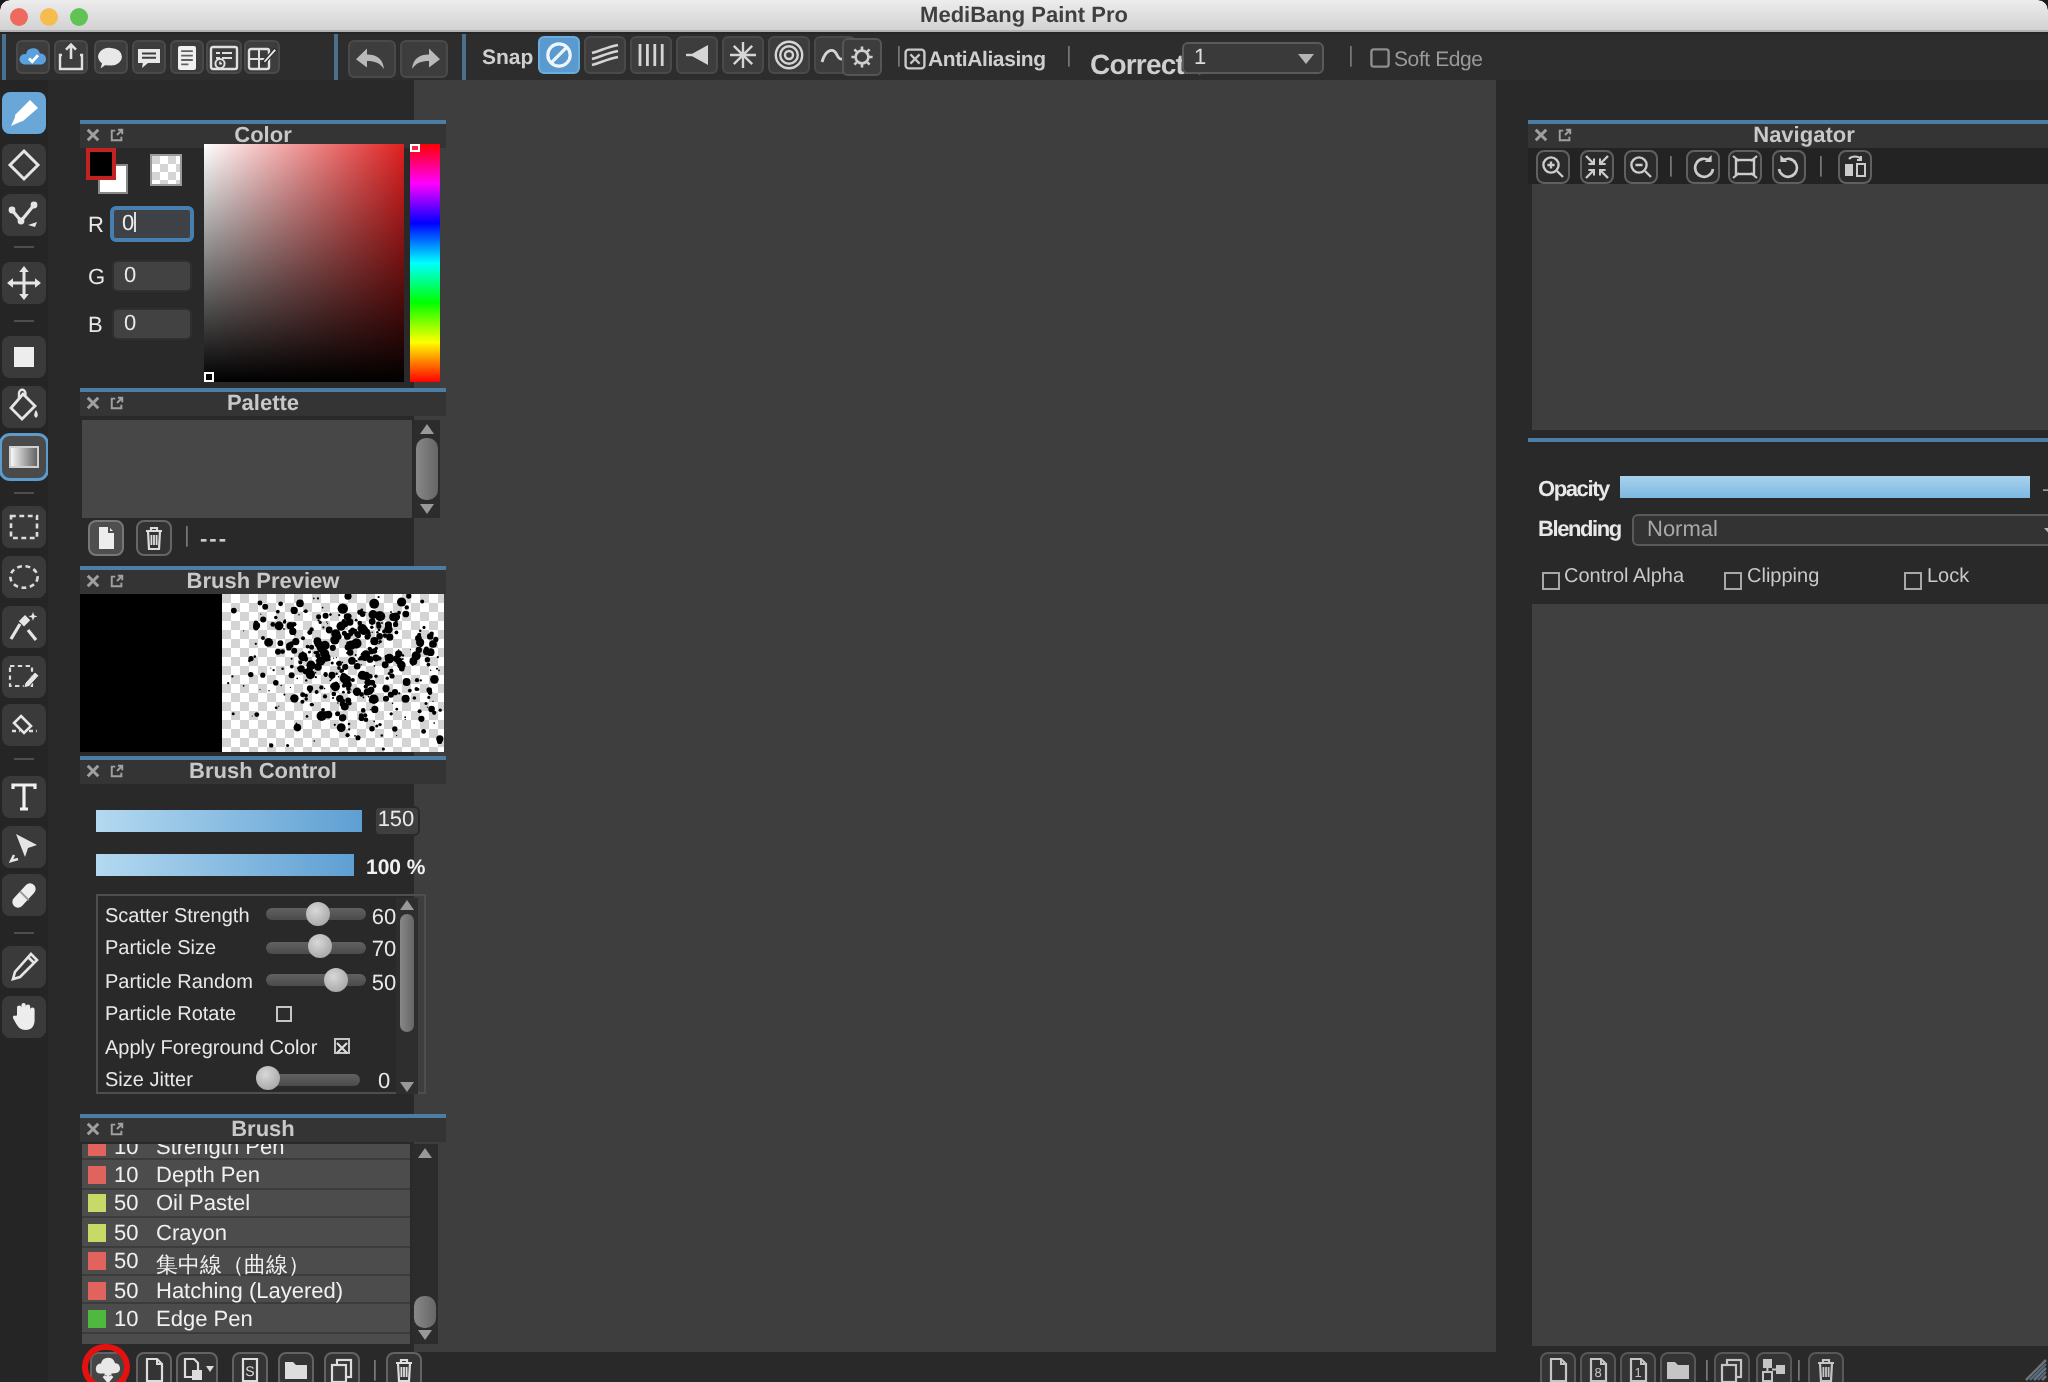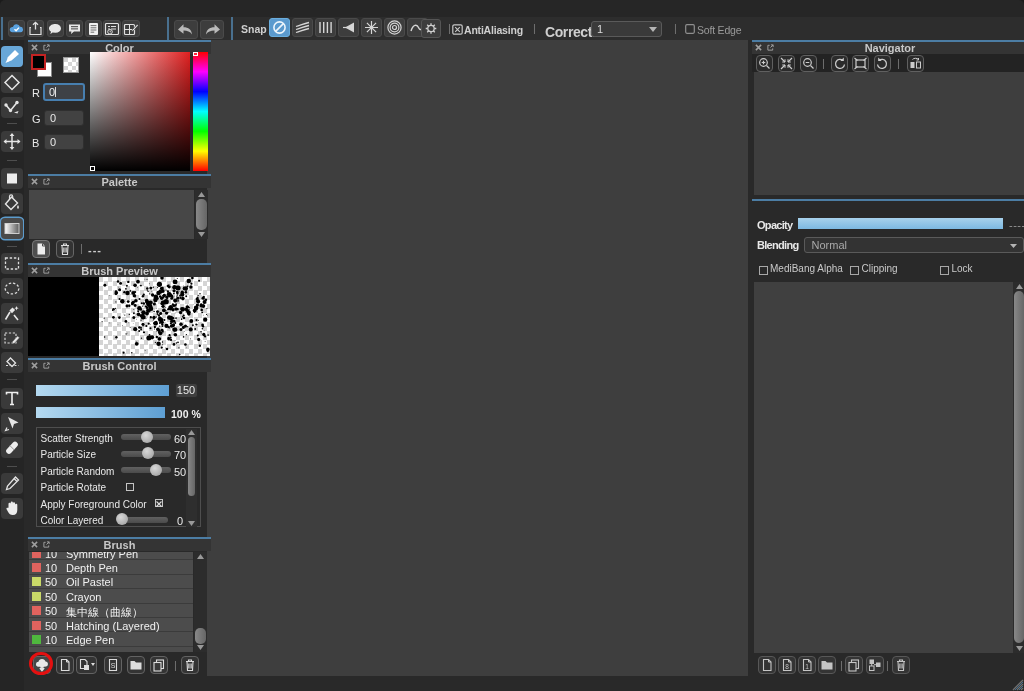--- a/index.html
+++ b/index.html
@@ -19,21 +19,21 @@
 .gsep { position:absolute; color:#777; font-size:11px; top:5px; }
 
 #strip { position:absolute; left:0; top:40px; width:24px; height:651px; background:#252525; }
 .tool { position:absolute; left:1px; width:22px; height:21px; background:#3a3a3a; border-radius:4px; }
 .tool.sel { background:#68a7d8; }
 .tool.sel2 { background:#4a4a4a; box-shadow:0 0 0 1.5px #5c9bcc; }
 .ssep { position:absolute; left:7px; width:10px; height:1px; background:#4e4e4e; }
 
 #ldock { position:absolute; left:24px; top:40px; width:183px; height:651px; background:#292929; }
 #rdock { position:absolute; left:748px; top:40px; width:276px; height:651px; background:#292929; }
-.panel { position:absolute; left:4px; width:100%; }
+.panel { position:absolute; left:16px; width:100%;margin-top:20px; }
 .ptop { position:absolute; left:0; top:0; width:100%; height:2px; background:#4d7fa0; background:#4c7da4; }
 .phead { position:absolute; left:0; top:2px; width:100%; height:12px; background:#343434; }
 .ptitle { position:absolute; width:100%; text-align:center; top:0; font-size:11px; font-weight:700; color:#c8c8c8; line-height:12px; }
 .pclose { position:absolute; left:3px; top:2px; width:7px; height:7px; opacity:.8; }
 .ppop { position:absolute; left:15px; top:2px; width:7px; height:7px; opacity:.8; }
 
 .sb { position:absolute; background:#2c2c2c; }
 .sbthumb { position:absolute; left:1px; right:1px; background:linear-gradient(90deg,#888,#666); border-radius:5px; }
 .sbarr { position:absolute; left:3px; }
 
@@ -49,20 +49,26 @@
 .bnum { position:absolute; left:16px; top:1.5px; }
 .bname { position:absolute; left:37px; top:1.5px; }
 .bfbtn { position:absolute; width:18px; height:18px; background:#343434; border:1px solid #636363; border-radius:4px; }
 .cb { position:absolute; width:9px; height:9px; border:1px solid #a8a8a8; background:transparent; }
 .navbtn { position:absolute; width:17px; height:17px; background:#2b2b2b; border:1px solid #606060; border-radius:4px; }
 </style>
 </head>
 <body>
 <div id="win">
 
+  <div id="titlebar">
+    <div class="tl" style="left:5px;background:#ee6a5f;"></div>
+    <div class="tl" style="left:20px;background:#f5bd4f;"></div>
+    <div class="tl" style="left:35px;background:#61c354;"></div>
+    <div id="title">MediBang Paint Pro</div>
+  </div>
 
   <div id="toolbar">
     <div class="tsep" style="left:1px;"></div>
     <div class="tsep" style="left:167px;"></div>
     <div class="tsep" style="left:231px;"></div>
 
     <div class="tbtn" style="left:8px;width:17px;">
       <svg width="15" height="14" viewBox="0 0 15 14" style="position:absolute;left:0px;top:1px;">
         <path d="M3.6 10.2 a2.6 2.6 0 1 1 .4-5.1 a3.6 3.6 0 0 1 7-0.3 a2.5 2.5 0 0 1 .6 5.4z" fill="#5aa1de"></path>
         <path d="M5.5 7.2 l1.6 1.6 l2.9-3.2" stroke="#fff" stroke-width="1.4" fill="none"></path>
@@ -876,21 +882,21 @@
           </div>
         <div class="row bval" style="top:38px;">50</div>
         <div class="row" style="left:4px;top:54.5px;">Particle Rotate</div>
         <div class="abs" style="left:89px;top:55px;width:8px;height:8px;border:1.5px solid #c5c5c5;background:#2c2c2c;"></div>
         <div class="row" style="left:4px;top:71px;text-align:center;">Apply Foreground Color</div>
         <div class="abs" style="left:118px;top:71.5px;width:8px;height:8px;border:1.5px solid #c5c5c5;background:#2c2c2c;">
           <svg width="8" height="8" viewBox="0 0 8 8" style="position:absolute;left:-.5px;top:-.5px;">
               <path d="M1.5 1.5 l5 5 M6.5 1.5 l-5 5" stroke="#ddd" stroke-width="1.1"></path>
             </svg>
         </div>
-        <div class="row" style="left:4px;top:87.5px;">Color Layered</div>
+        <div class="row" style="left:4px;top:87.5px;">Size Jitter</div>
         <div class="bcslider" style="left:81px;top:89px;">
             <i style="left:-2px;"></i>
           </div>
         <div class="row bval" style="top:87.5px;">0</div>
         <div class="sb" style="right:3px;top:1px;width:11px;height:98.5px;background:#2e2e2e;">
           <svg class="sbarr" style="top:1px;left:2px;" width="7" height="5" viewBox="0 0 7 5">
               <path d="M3.5 0 L7 5 H0z" fill="#999"></path>
             </svg>
           <div class="sbthumb" style="top:8px;height:59px;left:2px;right:2px;"></div>
           <svg class="sbarr" style="bottom:1px;left:2px;" width="7" height="5" viewBox="0 0 7 5">
@@ -909,21 +915,21 @@
         <svg class="ppop" viewBox="0 0 8 8">
             <path d="M3 1.5 H1 V7 H6.5 V5" stroke="#bbb" stroke-width="1.1" fill="none"></path>
             <path d="M4.5 1 H7 V3.5 M7 1 L4 4" stroke="#bbb" stroke-width="1.1" fill="none"></path>
           </svg>
         <div class="ptitle">Brush</div>
       </div>
       <div class="abs" style="left:1px;top:14.5px;width:164px;height:100.5px;background:#4c4c4c;overflow:hidden;">
         <div class="brow" style="top:-5.5px;">
             <b style="background:#e0635e;"></b>
             <span class="bnum">10</span>
-            <span class="bname">Symmetry Pen</span>
+            <span class="bname">Strength Pen</span>
           </div>
         <div class="brow" style="top:8.9px;">
             <b style="background:#e0635e;"></b>
             <span class="bnum">10</span>
             <span class="bname">Depth Pen</span>
           </div>
         <div class="brow" style="top:23.3px;">
             <b style="background:#c9d968;"></b>
             <span class="bnum">50</span>
             <span class="bname">Oil Pastel</span>
@@ -1079,21 +1085,21 @@
       <div class="row" style="left:5px;top:20px;font-weight:700;font-size:11px;letter-spacing:-.7px;">Opacity</div>
       <div class="abs" style="left:46px;top:19px;width:204.5px;height:11px;background:linear-gradient(#a8d2ec,#7db9e2);"></div>
       <div class="abs" style="left:257px;top:20px;color:#999;font-size:11px;letter-spacing:.5px;">----</div>
       <div class="row" style="left:5px;top:40px;font-weight:700;font-size:11px;letter-spacing:-.7px;">Blending</div>
       <div class="abs" style="left:51.5px;top:37.5px;width:220.5px;height:16px;background:#333;border:1px solid #5a5a5a;border-radius:3px;color:#a9a9a9;font-size:11px;line-height:14px;padding-left:7px;">Normal
         <svg width="7" height="4" viewBox="0 0 7 4" style="position:absolute;right:6px;top:6px;">
             <path d="M0 0 h7 l-3.5 4z" fill="#b5b5b5"></path>
           </svg>
       </div>
       <div class="cb" style="left:6.5px;top:66.5px;"></div>
-      <div class="row" style="left:18px;top:64px;color:#c9c9c9;">MediBang Alpha</div>
+      <div class="row" style="left:18px;top:64px;color:#c9c9c9;">Control Alpha</div>
       <div class="cb" style="left:98px;top:66.5px;"></div>
       <div class="row" style="left:109.5px;top:64px;color:#c9c9c9;">Clipping</div>
       <div class="cb" style="left:188px;top:66.5px;"></div>
       <div class="row" style="left:199.5px;top:64px;color:#c9c9c9;">Lock</div>
       <div class="abs" style="left:1.5px;top:83px;width:259.5px;height:370.5px;background:#404040;"></div>
       <div class="sb" style="left:261px;top:83px;width:12px;height:370.5px;">
         <svg class="sbarr" style="top:2px;left:2.5px;" width="7" height="5" viewBox="0 0 7 5">
             <path d="M3.5 0 L7 5 H0z" fill="#999"></path>
           </svg>
         <div class="sbthumb" style="top:9px;height:352px;"></div>

